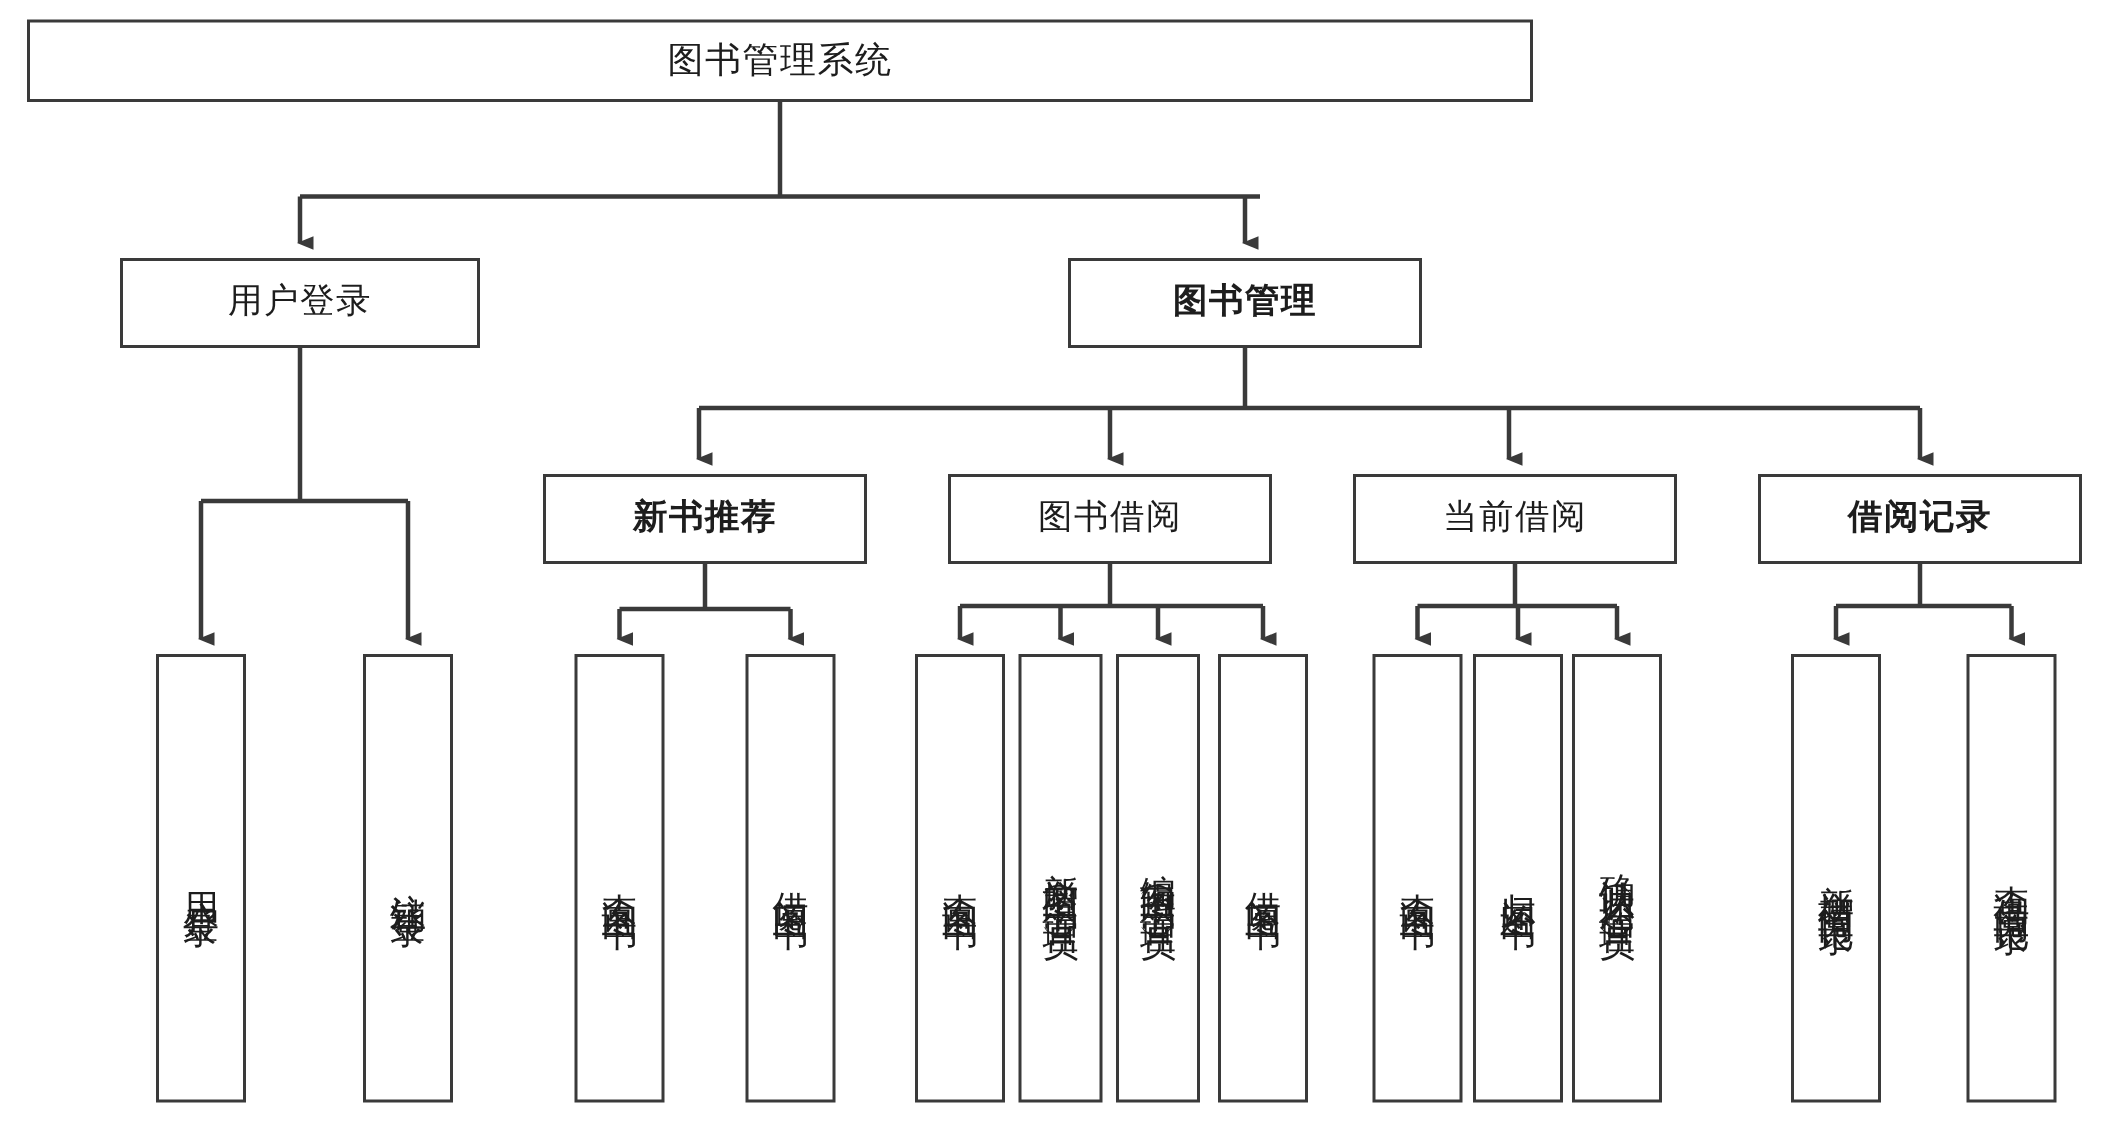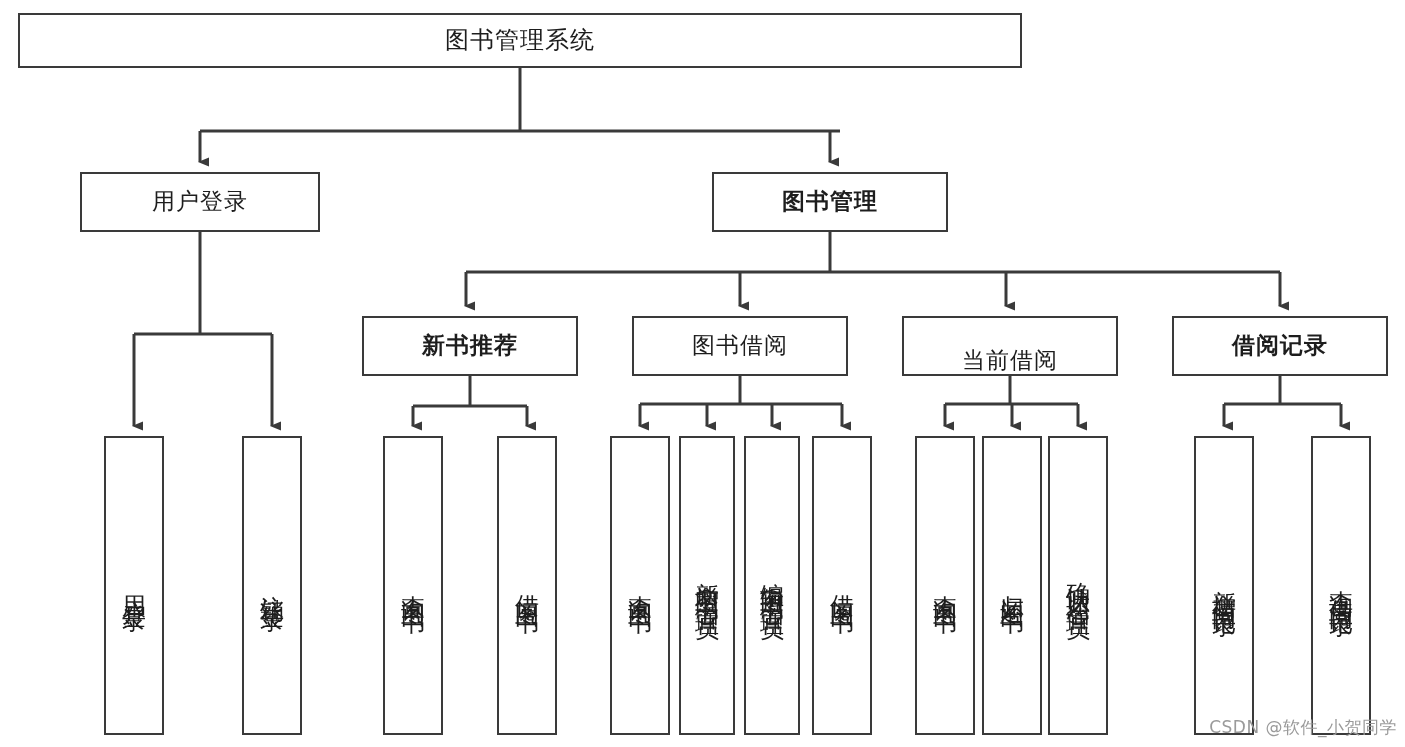--- a/index.html
+++ b/index.html
@@ -145,21 +145,21 @@
   </div>
 
   <div class="node h" style="left:362px; top:316px; width:216px; height:60px;font-weight:bold;">
     <span class="label">新书推荐</span>
   </div>
 
   <div class="node h" style="left:632px; top:316px; width:216px; height:60px;">
     <span class="label">图书借阅</span>
   </div>
 
-  <div class="node h" style="left:902px; top:316px; width:216px; height:60px;align-items:flex-end;">
+  <div class="node h" style="left:902px; top:316px; width:216px; height:60px;">
     <span class="label">当前借阅</span>
   </div>
 
   <div class="node h" style="left:1172px; top:316px; width:216px; height:60px;font-weight:bold;">
     <span class="label">借阅记录</span>
   </div>
 
   <div class="node v" style="left:104px; top:436px; width:60px; height:299px;">
     <span class="label">用户登录</span>
   </div>
@@ -205,15 +205,14 @@
   </div>
 
   <div class="node v" style="left:1194px; top:436px; width:60px; height:299px;">
     <span class="label">新增借阅记录</span>
   </div>
 
   <div class="node v" style="left:1311px; top:436px; width:60px; height:299px;">
     <span class="label">查询借阅记录</span>
   </div>
 
-  <div class="watermark">CSDN @软件_小贺同学</div>
 
 </div>
 
 </body></html>

